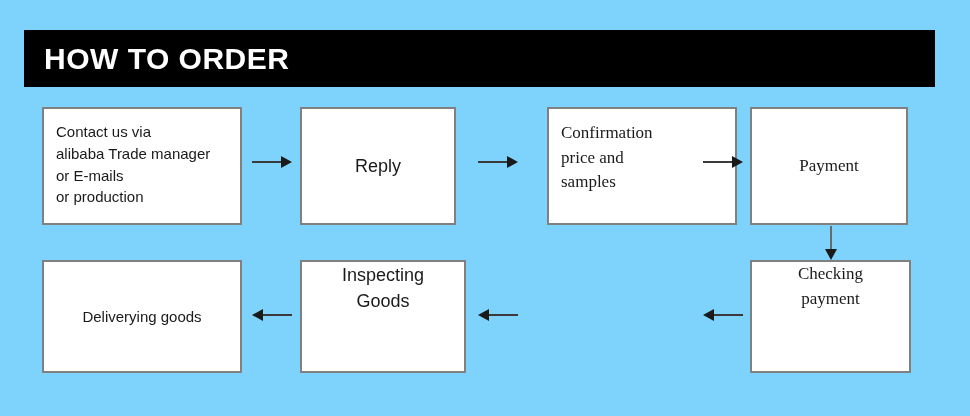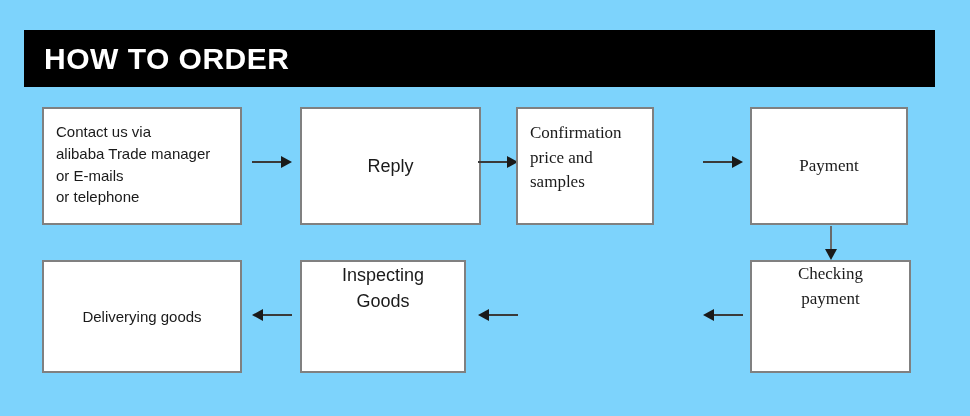--- a/index.html
+++ b/index.html
@@ -107,42 +107,42 @@
 <div class="canvas">
 
   <div class="banner">
     <div class="banner-title">HOW TO ORDER</div>
   </div>
 
   <div class="node font-sans align-left" style="left:42px; top:107px; width:200px; height:118px;">
     <div class="node-text">Contact us via
 alibaba Trade manager
 or E-mails
-or telephone</div>
+or production</div>
   </div>
 
   <div class="arrow" style="left:252px; top:155px;">
     <svg width="40" height="14" viewBox="0 0 40 14">
       <line x1="0" y1="7" x2="29" y2="7" stroke="#3a3a3a" stroke-width="2"></line>
       <polygon points="29,1 40,7 29,13" fill="#1a1a1a"></polygon>
     </svg>
   </div>
 
-  <div class="node font-sans align-center size-lg" style="left:300px; top:107px; width:181px; height:118px;">
+  <div class="node font-sans align-center size-lg" style="left:300px; top:107px; width:156px; height:118px;">
     <div class="node-text">Reply</div>
   </div>
 
   <div class="arrow" style="left:478px; top:155px;">
     <svg width="40" height="14" viewBox="0 0 40 14">
       <line x1="0" y1="7" x2="29" y2="7" stroke="#3a3a3a" stroke-width="2"></line>
       <polygon points="29,1 40,7 29,13" fill="#1a1a1a"></polygon>
     </svg>
   </div>
 
-  <div class="node font-serif align-left" style="left:516px; top:107px; width:138px; height:118px;">
+  <div class="node font-serif align-left" style="left:547px; top:107px; width:190px; height:118px;">
     <div class="node-text">Confirmation
 price and
 samples</div>
   </div>
 
   <div class="arrow" style="left:703px; top:155px;">
     <svg width="40" height="14" viewBox="0 0 40 14">
       <line x1="0" y1="7" x2="29" y2="7" stroke="#3a3a3a" stroke-width="2"></line>
       <polygon points="29,1 40,7 29,13" fill="#1a1a1a"></polygon>
     </svg>

